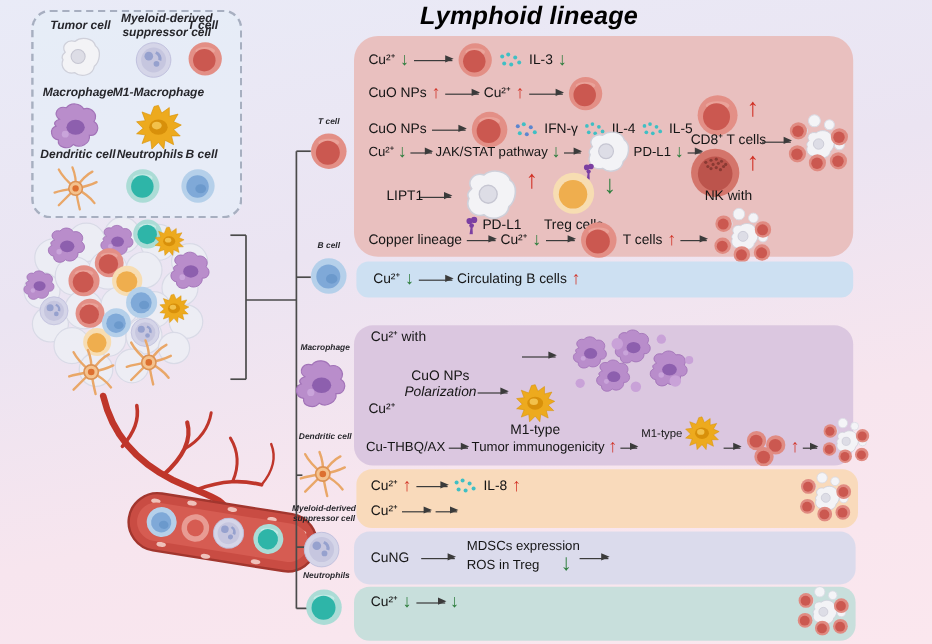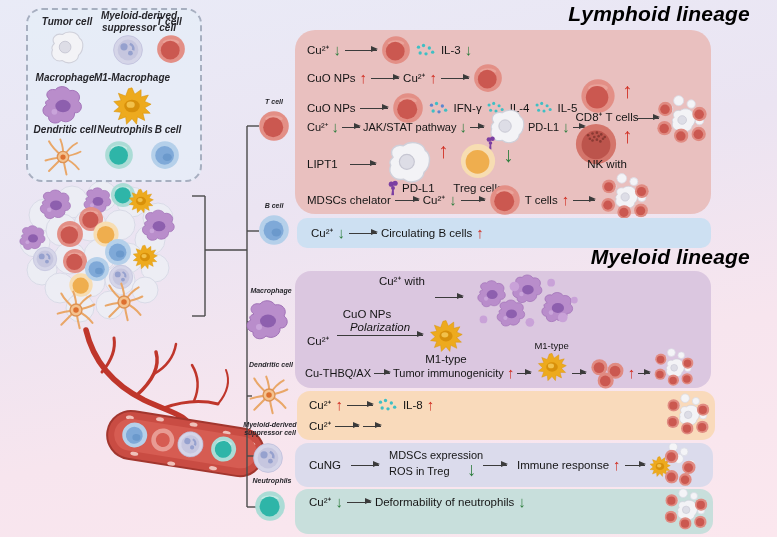--- a/index.html
+++ b/index.html
@@ -12,26 +12,26 @@
   .it{font-style:italic}
   .arr{font-weight:700;font-size:15px;line-height:.9;display:inline-block}
   .arr.up::before{content:"↑";color:#d12f23}
   .arr.down::before{content:"↓";color:#2e7e3e}
   .arr.big{font-size:21px}
   .harrow{position:relative;height:0;border-top:1.7px solid #3b3b3b;display:inline-block}
   .harrow::after{content:"";position:absolute;right:-1px;top:-4.7px;width:0;height:0;
     border-left:7px solid #3b3b3b;border-top:3.8px solid transparent;border-bottom:3.8px solid transparent}
   .row{position:absolute;display:flex;align-items:center;white-space:nowrap;gap:4px}
   .row>*{flex:none}
-  .stack{display:flex;flex-direction:column;align-items:center;gap:1px}
+  .stack{display:flex;flex-direction:row;align-items:center;gap:1px}
   .abs{position:absolute}
   .lbl{position:absolute;font-style:italic;font-weight:700;color:#26262b;text-align:center;line-height:1.18}
   .leg-lbl{font-size:10px}
   .cell-lbl{font-size:7px}
-  .title{position:absolute;font-weight:700;font-style:italic;font-size:21px;color:#000;text-align:right;letter-spacing:.2px}
+  .title{position:absolute;font-weight:700;font-style:italic;font-size:21px;color:#000;text-align:left;letter-spacing:.2px}
   .panel{position:absolute}
   #panel-lymphoid{left:295px;top:30px;width:416px;height:184px;background:#e9c0bf;border-radius:20px}
   #band-bcell{left:297px;top:218px;width:414px;height:30px;background:#cde0f2;border-radius:10px}
   #panel-myeloid{left:295px;top:271px;width:416px;height:117px;background:#dbc7e0;border-radius:16px}
   #panel-dc{left:297px;top:391px;width:418px;height:49px;background:#f9dabb;border-radius:13px}
   #panel-mdsc{left:295px;top:443px;width:418px;height:44px;background:#dbdbec;border-radius:13px}
   #panel-neu{left:295px;top:489px;width:418px;height:45px;background:#c8dfdc;border-radius:13px}
   #legend-box{position:absolute;left:26px;top:8px;width:172px;height:170px;
     border:2.6px dashed #a7afc0;border-radius:16px;background:rgba(230,237,247,.78)}
   svg.ic{display:block}
@@ -338,21 +338,20 @@
 <div class="lbl cell-lbl" style="left:228px;top:421px;width:84px">Myeloid-derived suppressor cell</div>
 <svg class="abs ic" style="left:252px;top:442px" width="32" height="32">
       <use href="#s-mdsc"></use>
     </svg>
 <div class="lbl cell-lbl" style="left:240px;top:477px;width:64px">Neutrophils</div>
 <svg class="abs ic" style="left:254px;top:490px" width="32" height="32">
       <use href="#s-neut"></use>
     </svg>
 
 <div class="title" style="left:350px;top:2px;width:400px">Lymphoid lineage</div>
-<div class="title" style="left:350px;top:245px;width:400px">Myeloid lineage</div>
 
 <div class="panel" id="panel-lymphoid">
   <div class="row" style="left:12px;top:4px;height:32px">
     <span class="t">Cu²⁺</span>
     <span class="arr down"></span>
     <span class="harrow" style="width:32px"></span>
     <svg class="ic" width="30" height="30">
           <use href="#s-tcell"></use>
         </svg>
     <svg class="ic" width="22" height="15" viewBox="0 0 26 18">
@@ -404,40 +403,40 @@
           </svg>
       <svg class="ic" width="11" height="14" viewBox="0 0 14 18" style="position:absolute;left:-2px;bottom:-4px">
             <use href="#s-pdl1"></use>
           </svg>
     </span>
     <span class="t11">PD-L1</span>
     <span class="arr down"></span>
     <span class="harrow" style="width:12px"></span>
   </div>
 
-  <span class="t abs" style="left:12px;top:128px">LIPT1</span>
+  <span class="t abs" style="left:27px;top:128px">LIPT1</span>
   <span class="harrow abs" style="left:55px;top:134px;width:26px"></span>
   <span class="abs" style="left:90px;top:110px">
     <svg class="ic" width="46" height="46">
           <use href="#s-tumor"></use>
         </svg>
   </span>
   <svg class="abs ic" style="left:92px;top:150px" width="12" height="16" viewBox="0 0 14 18">
         <use href="#s-pdl1"></use>
       </svg>
   <span class="t abs" style="left:107px;top:152px">PD-L1</span>
   <span class="arr up big abs" style="left:143px;top:112px"></span>
   <svg class="abs ic" style="left:164px;top:112px" width="38" height="38">
         <use href="#s-treg"></use>
       </svg>
   <span class="arr down big abs" style="left:208px;top:116px"></span>
   <span class="t abs" style="left:150px;top:152px;width:66px;text-align:center">Treg cells</span>
 
   <div class="row" style="left:12px;top:150px;height:40px">
-    <span class="t">MDSCs chelator</span>
+    <span class="t">Copper lineage</span>
     <span class="harrow" style="width:24px"></span>
     <span class="t">Cu²⁺</span>
     <span class="arr down"></span>
     <span class="harrow" style="width:24px"></span>
     <svg class="ic" width="32" height="32">
           <use href="#s-tcell"></use>
         </svg>
     <span class="t">T cells</span>
     <span class="arr up"></span>
     <span class="harrow" style="width:22px"></span>
@@ -466,21 +465,21 @@
   <div class="row" style="left:14px;top:0;height:30px">
     <span class="t">Cu²⁺</span>
     <span class="arr down"></span>
     <span class="harrow" style="width:28px"></span>
     <span class="t">Circulating B cells</span>
     <span class="arr up"></span>
   </div>
 </div>
 
 <div class="panel" id="panel-myeloid">
-  <div class="t abs" style="left:14px;top:4px;width:116px;text-align:right">Cu²⁺ with</div>
+  <div class="t abs" style="left:14px;top:4px;width:116px;text-align:left">Cu²⁺ with</div>
   <span class="harrow abs" style="left:140px;top:26px;width:28px"></span>
   <svg class="abs ic" style="left:172px;top:2px" width="118" height="58" viewBox="0 0 120 60">
         <use href="#s-macgroup"></use>
       </svg>
   <div class="t abs" style="left:14px;top:37px;width:116px;text-align:center">CuO NPs</div>
   <span class="t abs" style="left:12px;top:64px">Cu²⁺</span>
   <div class="abs stack" style="left:42px;top:50px;width:86px">
     <span class="t it">Polarization</span>
     <span class="harrow" style="width:86px"></span>
   </div>
@@ -533,36 +532,27 @@
       </svg>
 </div>
 
 <div class="panel" id="panel-mdsc">
   <span class="t abs" style="left:14px;top:16px">CuNG</span>
   <span class="harrow abs" style="left:56px;top:22px;width:28px"></span>
   <span class="t11 abs" style="left:94px;top:6px">MDSCs expression</span>
   <span class="t11 abs" style="left:94px;top:22px">ROS in Treg</span>
   <span class="arr down abs" style="left:172px;top:18px;font-size:19px"></span>
   <span class="harrow abs" style="left:188px;top:22px;width:24px"></span>
-  <div class="row" style="left:222px;top:0;height:44px">
-    <span class="t">Immune response</span>
-    <span class="arr up"></span>
-    <span class="harrow" style="width:20px"></span>
-    <svg class="ic" width="50" height="44" viewBox="0 0 64 56">
-          <use href="#s-cluster-m1"></use>
-        </svg>
-  </div>
 </div>
 
 <div class="panel" id="panel-neu">
   <div class="row" style="left:14px;top:1px;height:24px">
     <span class="t">Cu²⁺</span>
     <span class="arr down"></span>
     <span class="harrow" style="width:24px"></span>
-    <span class="t">Deformability of neutrophils</span>
     <span class="arr down"></span>
   </div>
   <svg class="abs ic" style="left:368px;top:-2px" width="46" height="44" viewBox="0 0 64 60">
         <use href="#s-cluster"></use>
       </svg>
 </div>
 
 </div>
 
 </body></html>

